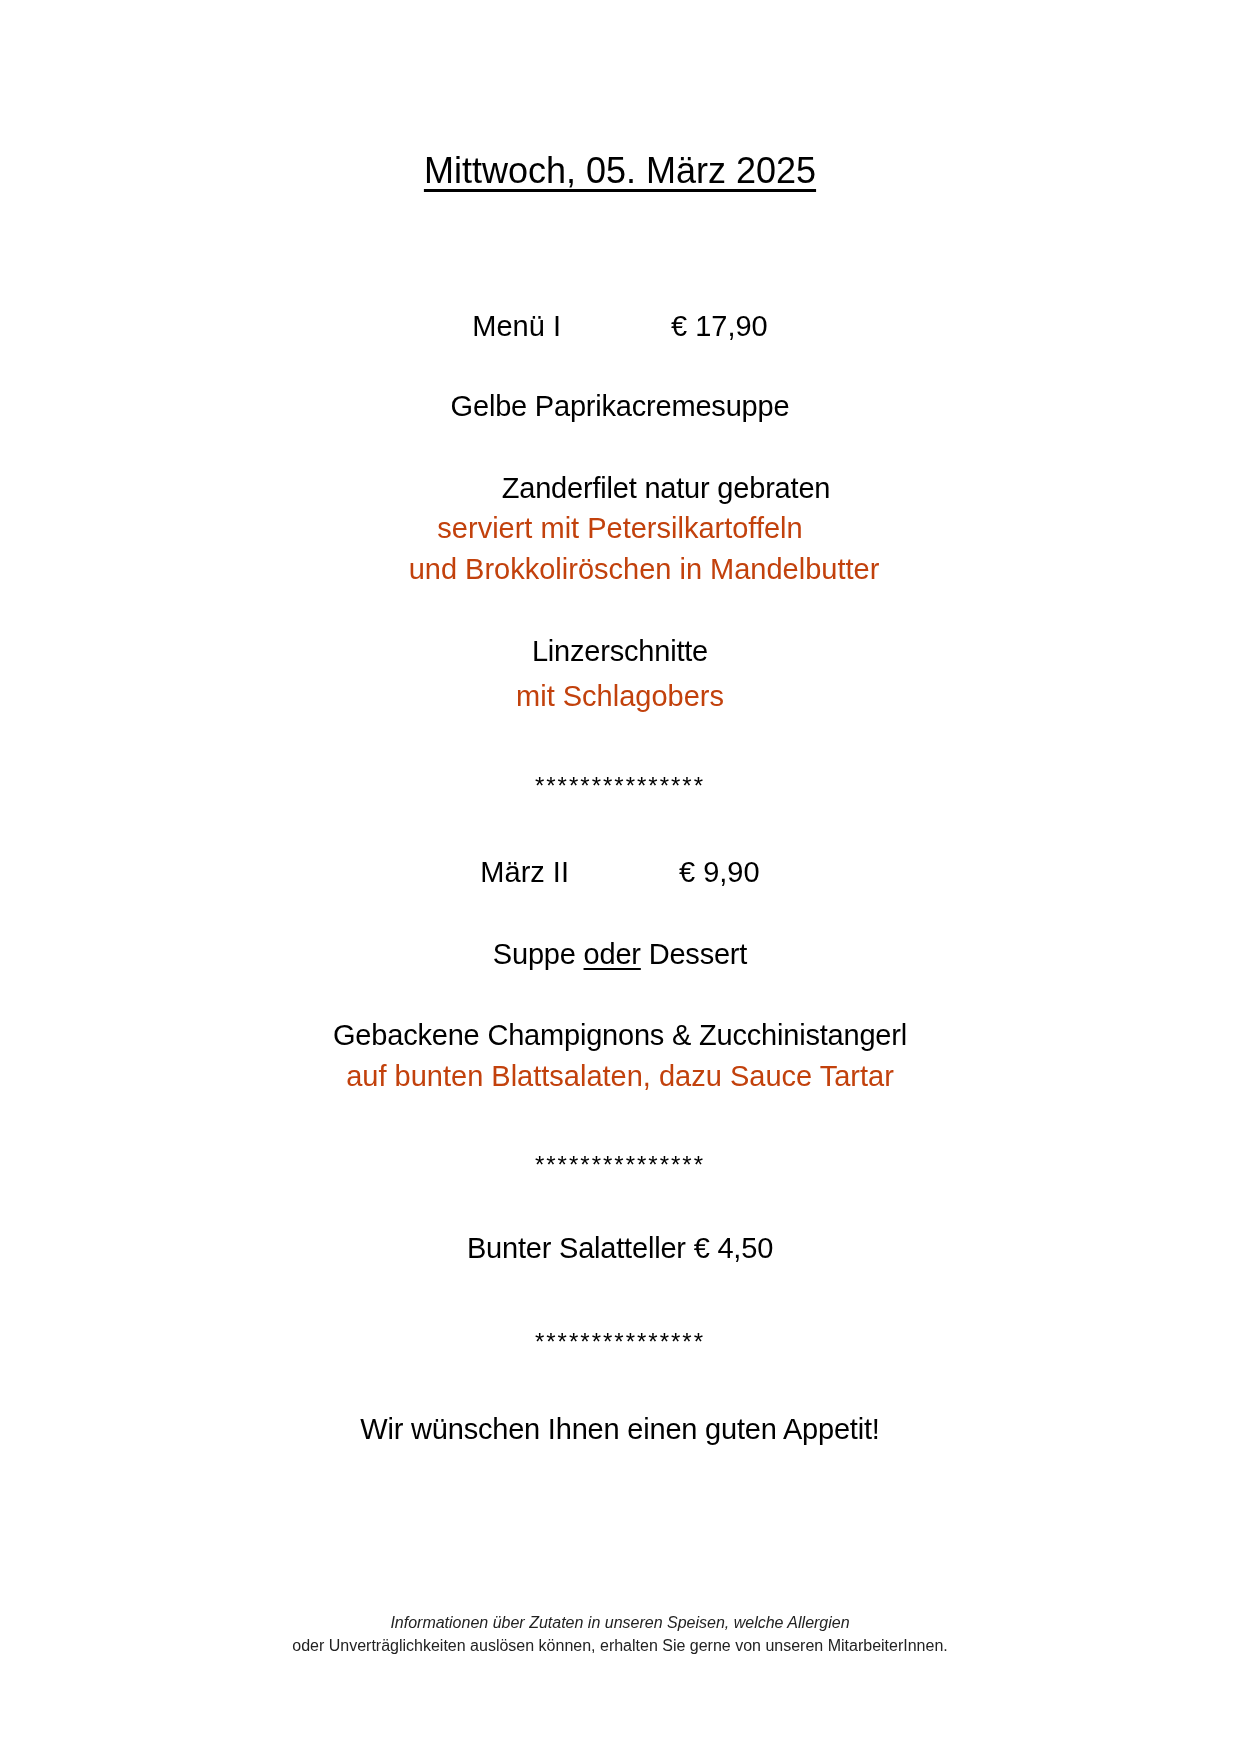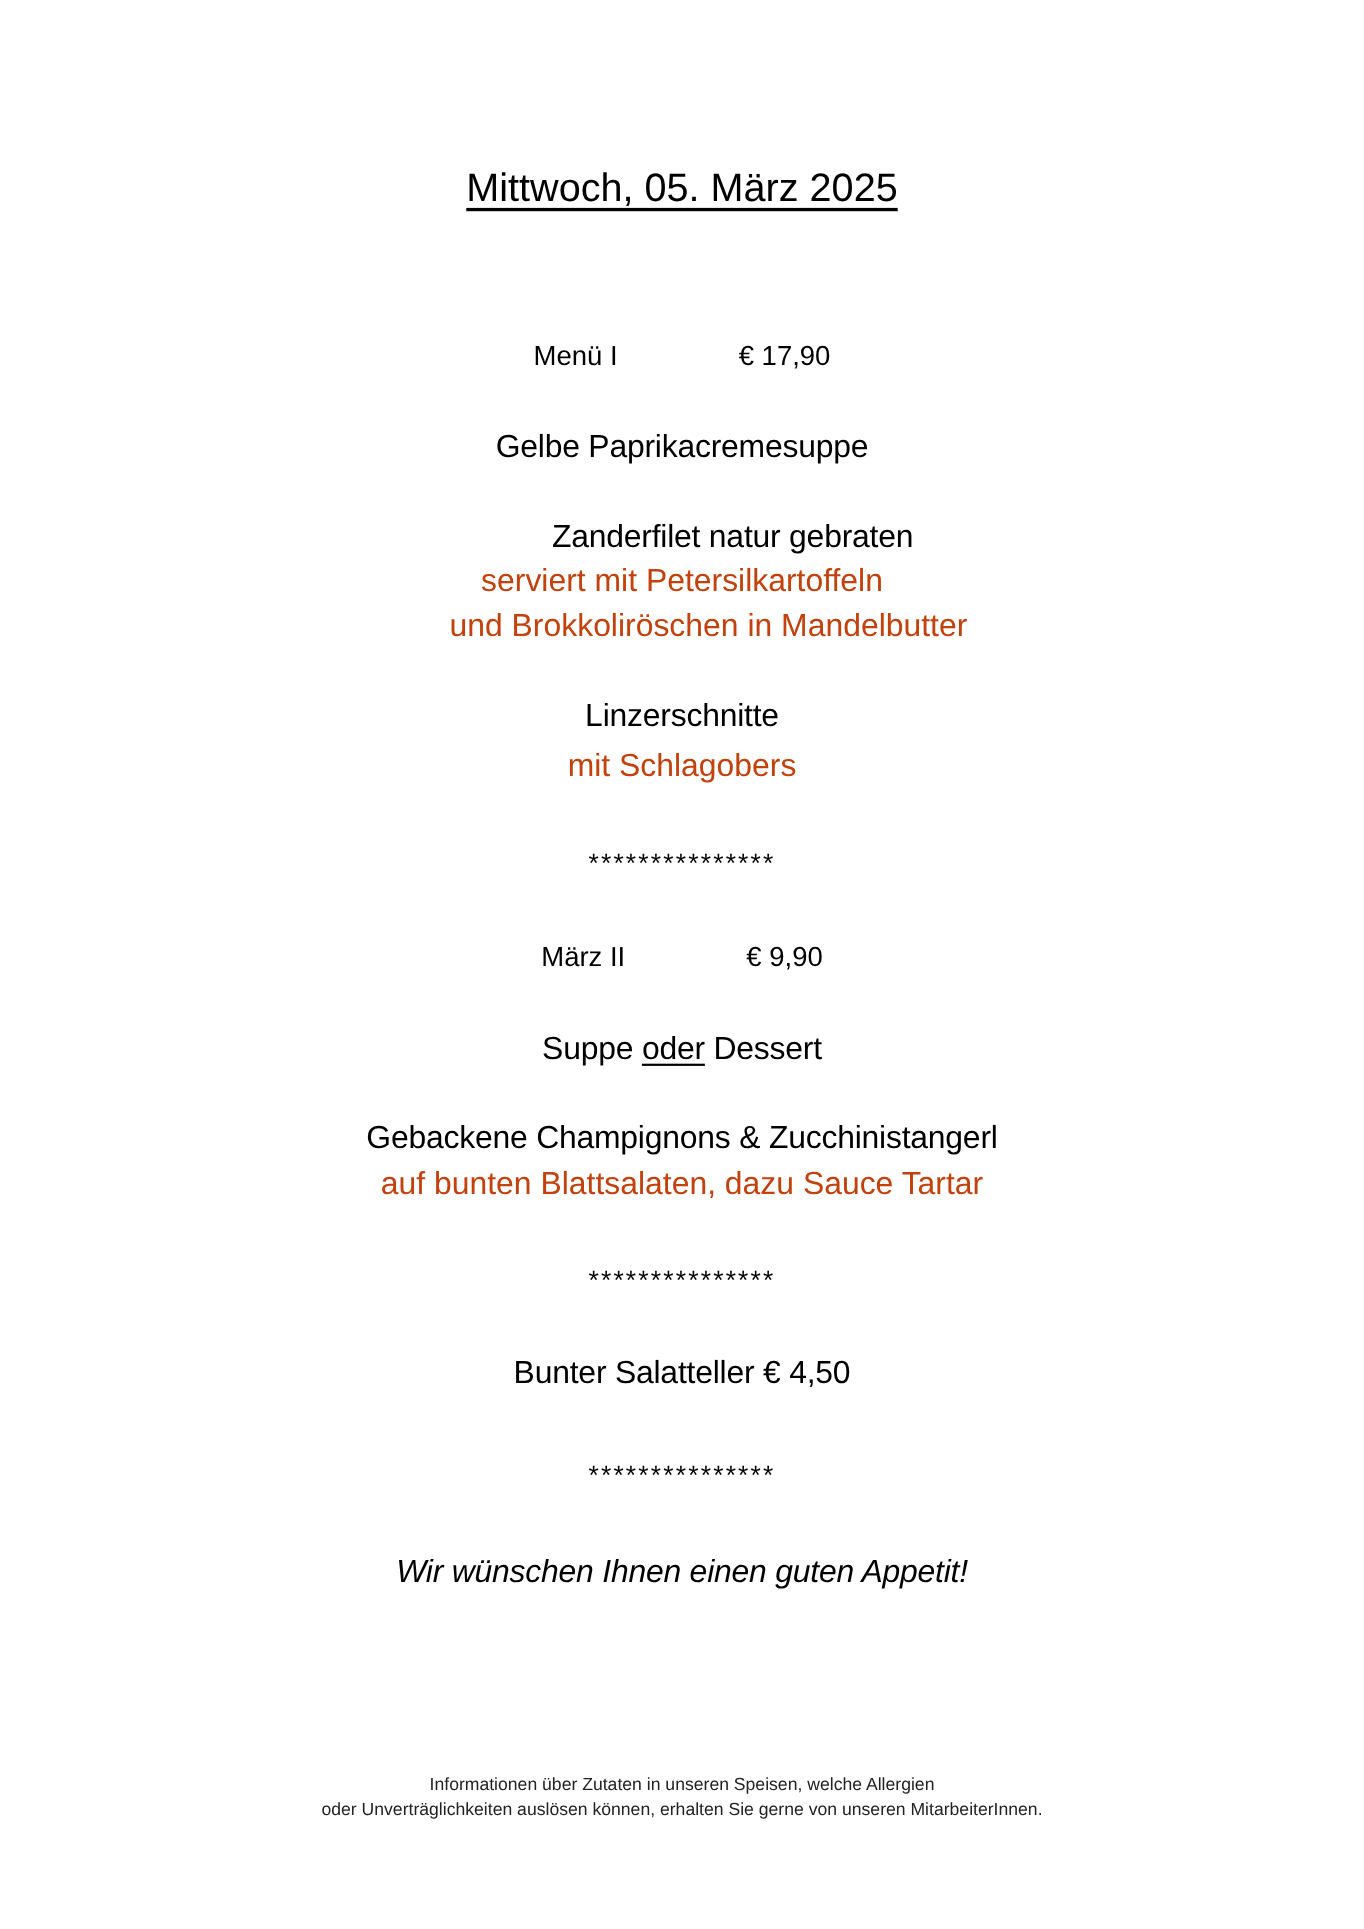--- a/index.html
+++ b/index.html
@@ -1,20 +1,20 @@
 <!DOCTYPE html>
 <html><head>
 <meta charset="utf-8">
 <style>
   html, body { margin: 0; padding: 0; background: #ffffff; }
   body { width: 1240px; height: 1754px; position: relative; overflow: hidden;
          font-family: "Liberation Sans", "DejaVu Sans", sans-serif; color: #000; }
   .line { position: absolute; left: 0; width: 1240px; text-align: center; white-space: nowrap; }
   .title { top: 150px; font-size: 36px; text-decoration: underline; text-underline-offset: 6px; }
-  .menu-head { font-size: 25px; }
+  .menu-head { font-size: 29px; }
   .menu-head .lbl { display: inline-block; }
   .menu-head .gap { display: inline-block; width: 110px; }
   .dish { font-size: 29px; font-weight: 500; letter-spacing: -0.2px; }
   .desc { font-size: 29px; font-weight: 300; color: #c2410c; }
   .stars { font-size: 24px; letter-spacing: 2px; }
   .footer { font-size: 16px; color: #222; }
   .u { text-decoration: underline; text-underline-offset: 4px; }
 </style>
 </head>
 <body>
@@ -48,16 +48,16 @@
 
 <div class="line dish" style="top:1019px;text-align:center;">Gebackene Champignons &amp; Zucchinistangerl</div>
 <div class="line desc" style="top:1060px;">auf bunten Blattsalaten, dazu Sauce Tartar</div>
 
 <div class="line stars" style="top:1151px;">***************</div>
 
 <div class="line dish" style="top:1232px;">Bunter Salatteller € 4,50</div>
 
 <div class="line stars" style="top:1328px;">***************</div>
 
-<div class="line dish" style="top:1413px;font-style:italic;">Wir wünschen Ihnen einen guten Appetit!</div>
+<div class="line dish" style="top:1413px;">Wir wünschen Ihnen einen guten Appetit!</div>
 
-<div class="line footer" style="top:1614px;">Informationen über Zutaten in unseren Speisen, welche Allergien</div>
+<div class="line footer" style="top:1614px;font-style:italic;">Informationen über Zutaten in unseren Speisen, welche Allergien</div>
 <div class="line footer" style="top:1637px;">oder Unverträglichkeiten auslösen können, erhalten Sie gerne von unseren MitarbeiterInnen.</div>
 
 </body></html>

